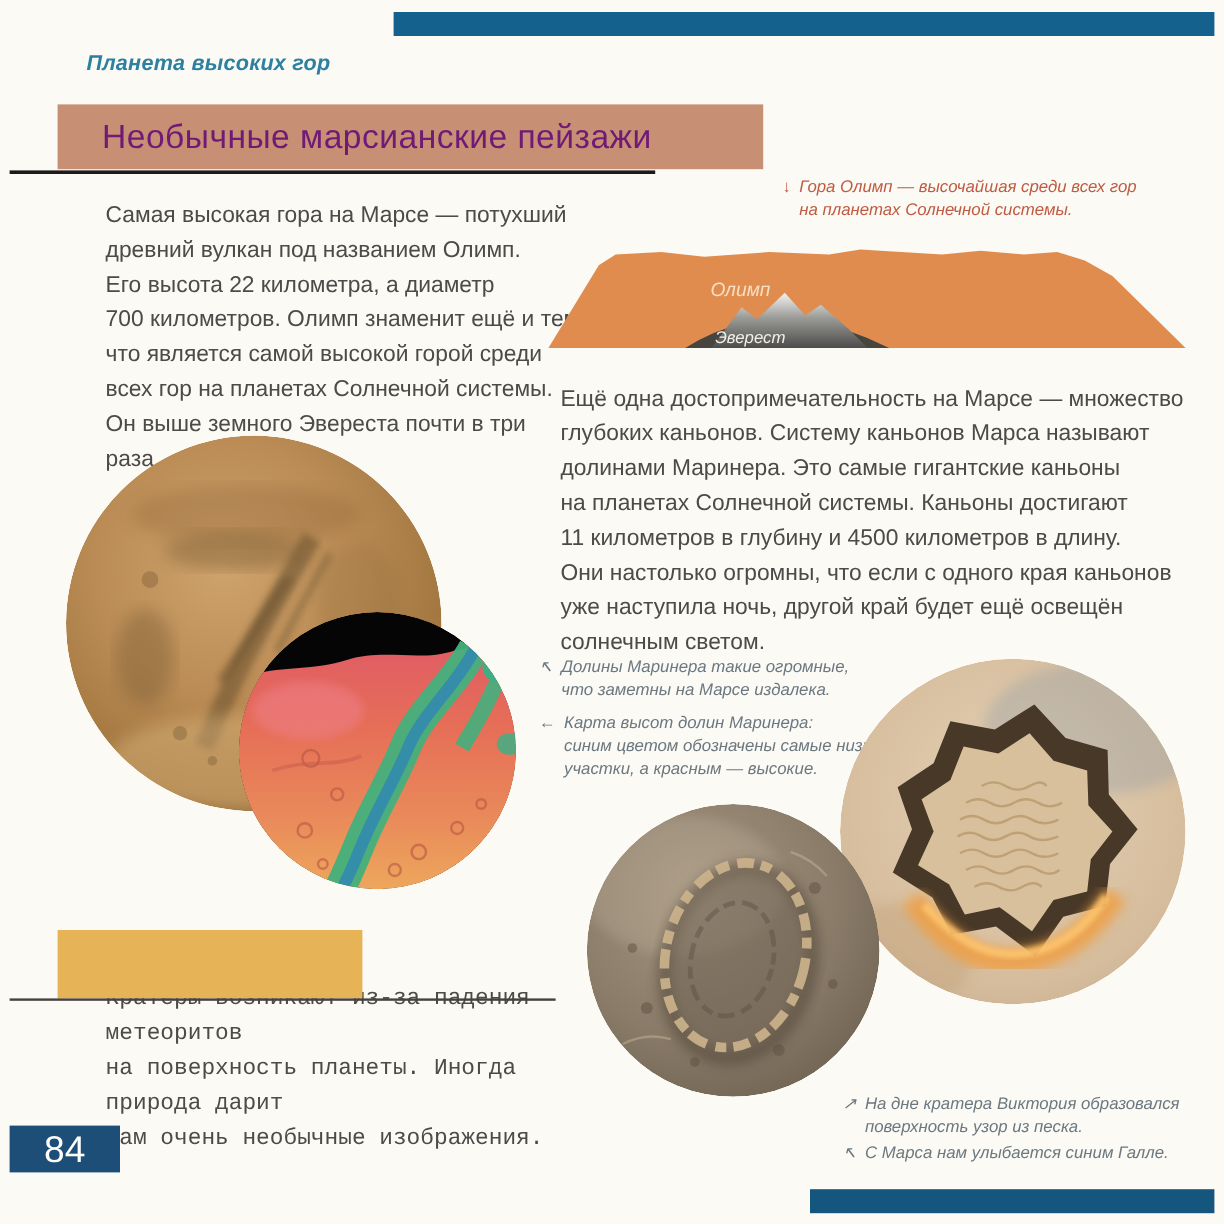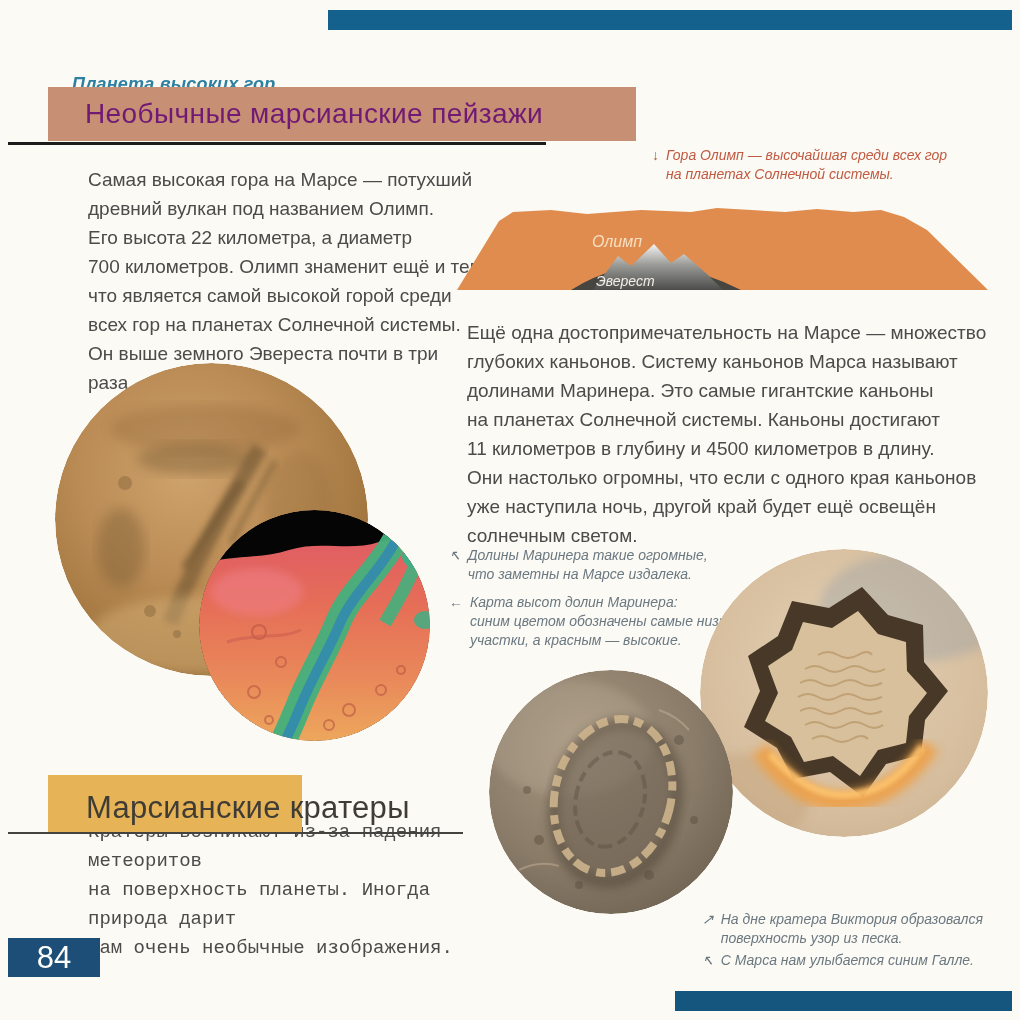--- a/index.html
+++ b/index.html
@@ -5,21 +5,21 @@
   html,body{margin:0;padding:0;background:#e9e9e9;}
   .page{
     position:relative;width:1020px;height:1020px;background:#fbfaf5;
     font-family:"Liberation Sans",sans-serif;overflow:hidden;color:#4c4b49;
   }
   .bar{position:absolute;}
   .top-bar{left:328px;top:10px;width:684px;height:20px;background:#14618e;}
   .bottom-bar{left:675px;top:991px;width:337px;height:20px;background:#14567e;}
   .kicker{
     position:absolute;left:72px;top:42px;font-size:18px;font-style:italic;
-    font-weight:bold;color:#2e80a1;letter-spacing:.2px;margin-top:32px;
+    font-weight:bold;color:#2e80a1;letter-spacing:.2px;
   }
   .banner-tan{
     position:absolute;left:48px;top:87px;width:588px;height:54px;background:#c78f73;
     display:flex;align-items:center;
   }
   .banner-tan .title{
     padding-left:37px;font-size:28px;color:#701a75;letter-spacing:.4px;
   }
   .rule-heavy{position:absolute;left:8px;top:142px;width:538px;height:3px;background:#1b1b1b;}
   .para{
@@ -273,21 +273,20 @@
         </g>
         <g stroke="#c4b297" stroke-width="2" fill="none" opacity=".5">
           <path d="M30,200 q20,-10 40,-4"></path>
           <path d="M170,40 q18,6 30,20"></path>
         </g>
       </g>
     </svg>
   </div>
 
   <div class="banner-gold"></div>
-  <div class="crater-title">Марсианские кратеры</div>
   <div class="rule-light"></div>
 
   <div class="para para-craters">Кратеры возникают из-за падения метеоритов
 на поверхность планеты. Иногда природа дарит
 нам очень необычные изображения.</div>
 
   <div class="caption cap-victoria">
     <span class="arrow">↗</span>
     <span class="txt">На дне кратера Виктория образовался
 поверхность узор из песка.</span>

